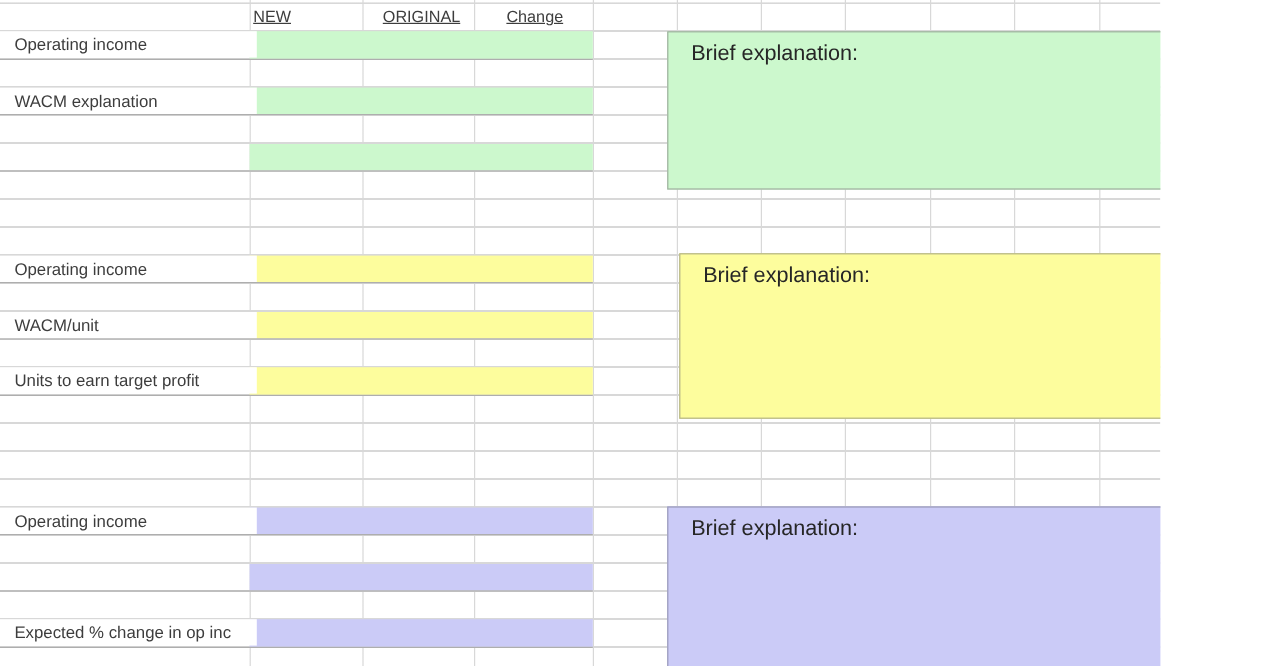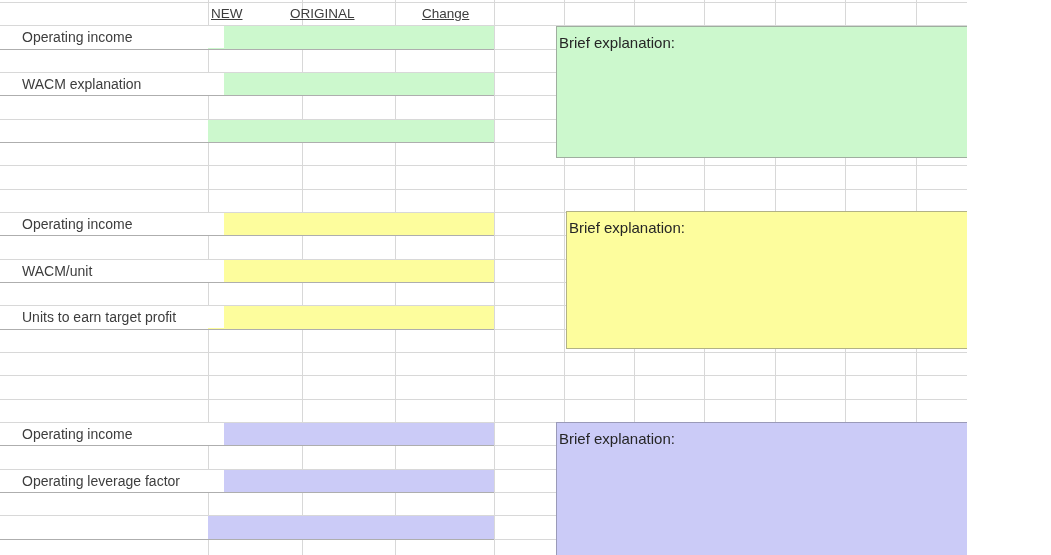--- a/index.html
+++ b/index.html
@@ -30,43 +30,43 @@
       repeating-linear-gradient(to bottom,#d8d8d8 0,#d8d8d8 1px,transparent 1px,transparent 23.333px);
     background-size:1px 100%,1px 100%,1px 100%,1px 100%,1px 100%,1px 100%,1px 100%,1px 100%,1px 100%,1px 100%,1px 100%,100% 600px;
     background-position:208px 0,302px 0,395px 0,494px 0,564px 0,634px 0,704px 0,775px 0,845px 0,916px 0,986px 0,0 2px;
     background-repeat:no-repeat;
   }
   .hdr{
     position:absolute;top:3px;height:22px;line-height:22px;
     font-size:13.5px;text-decoration:underline;white-space:nowrap;cursor:cell;
   }
   .rlabel{
-    position:absolute;left:0;width:202px;padding-left:22px;height:22px;line-height:22px;
+    position:absolute;left:0;width:202px;padding-left:12px;height:22px;line-height:22px;
     font-size:14px;white-space:nowrap;overflow:hidden;cursor:cell;background:#fff;
   }
   .hl{
     position:absolute;left:208px;width:286px;height:22.3px;cursor:cell;
   }
   .rule{
     position:absolute;left:0;width:494px;height:1px;background:#aeaeae;
   }
   .note{
     position:absolute;box-sizing:border-box;border:1px solid #a2a2a2;
-    padding:7px 2px;font-size:15px;color:#262626;cursor:default;
+    padding:7px 19px;font-size:18px;color:#262626;cursor:default;
   }
 </style>
 </head>
 <body>
 
 <div id="stage">
 
   <div class="grid"></div>
 
   <div class="hdr" style="left:211px">NEW</div>
-  <div class="hdr" style="left:290px">ORIGINAL</div>
+  <div class="hdr" style="left:319px">ORIGINAL</div>
   <div class="hdr" style="left:422px">Change</div>
 
   <div class="hl" style="top: 26.3px; background-color: rgb(204, 248, 205);"></div>
   <div class="hl" style="top: 73px; background-color: rgb(204, 248, 205);"></div>
   <div class="hl" style="top: 119.7px; background-color: rgb(204, 248, 205);"></div>
 
   <div class="hl" style="top: 213px; background-color: rgb(253, 253, 157);"></div>
   <div class="hl" style="top: 259.7px; background-color: rgb(253, 253, 157);"></div>
   <div class="hl" style="top: 306.3px; background-color: rgb(253, 253, 157);"></div>
 
@@ -75,21 +75,21 @@
   <div class="hl" style="top: 516.3px; background-color: rgb(203, 203, 247);"></div>
 
   <div class="rlabel" style="top:26.3px">Operating income</div>
   <div class="rlabel" style="top:73px">WACM explanation</div>
 
   <div class="rlabel" style="top:213px">Operating income</div>
   <div class="rlabel" style="top:259.7px">WACM/unit</div>
   <div class="rlabel" style="top:306.3px">Units to earn target profit</div>
 
   <div class="rlabel" style="top:423px">Operating income</div>
-  <div class="rlabel" style="top:469.7px">Operating leverage factor</div>
+  <div class="rlabel" style="top:516.3px">Expected % change in op inc</div>
 
   <div class="rule" style="top:48.6px"></div>
   <div class="rule" style="top:95.3px"></div>
   <div class="rule" style="top:142px"></div>
   <div class="rule" style="top:235.3px"></div>
   <div class="rule" style="top:282px"></div>
   <div class="rule" style="top:328.6px"></div>
   <div class="rule" style="top:445.3px"></div>
   <div class="rule" style="top:492px"></div>
   <div class="rule" style="top:538.6px"></div>

